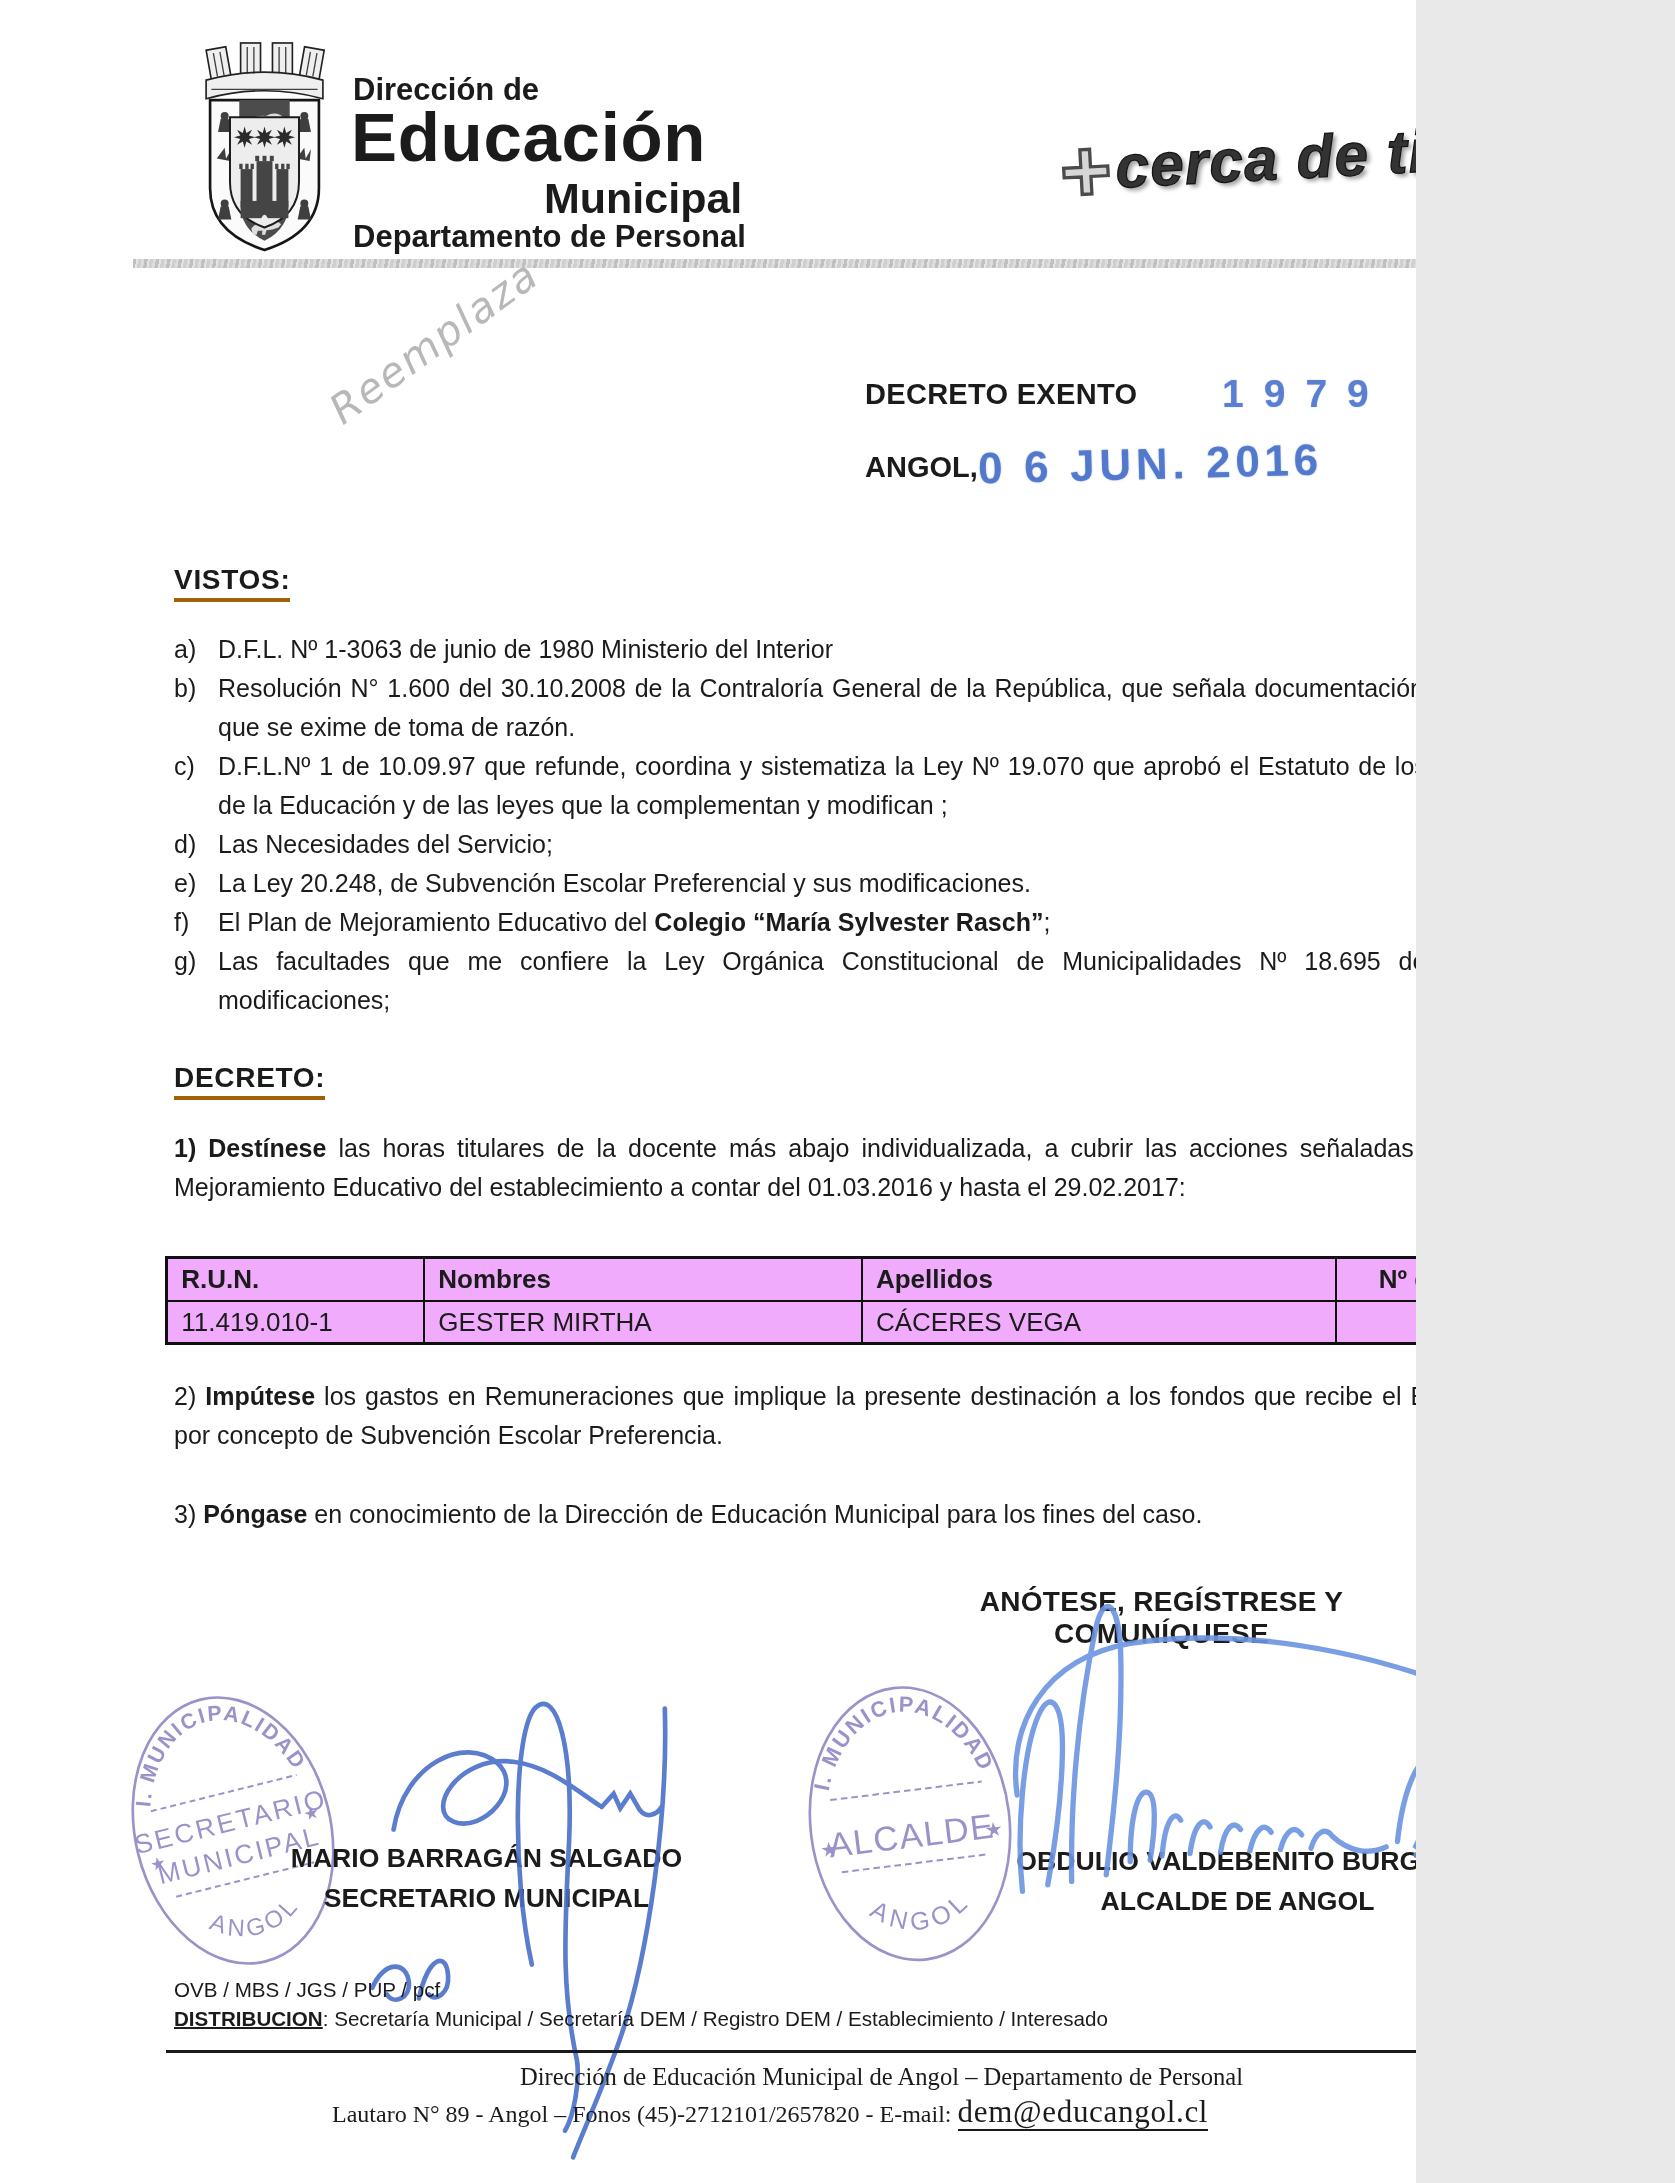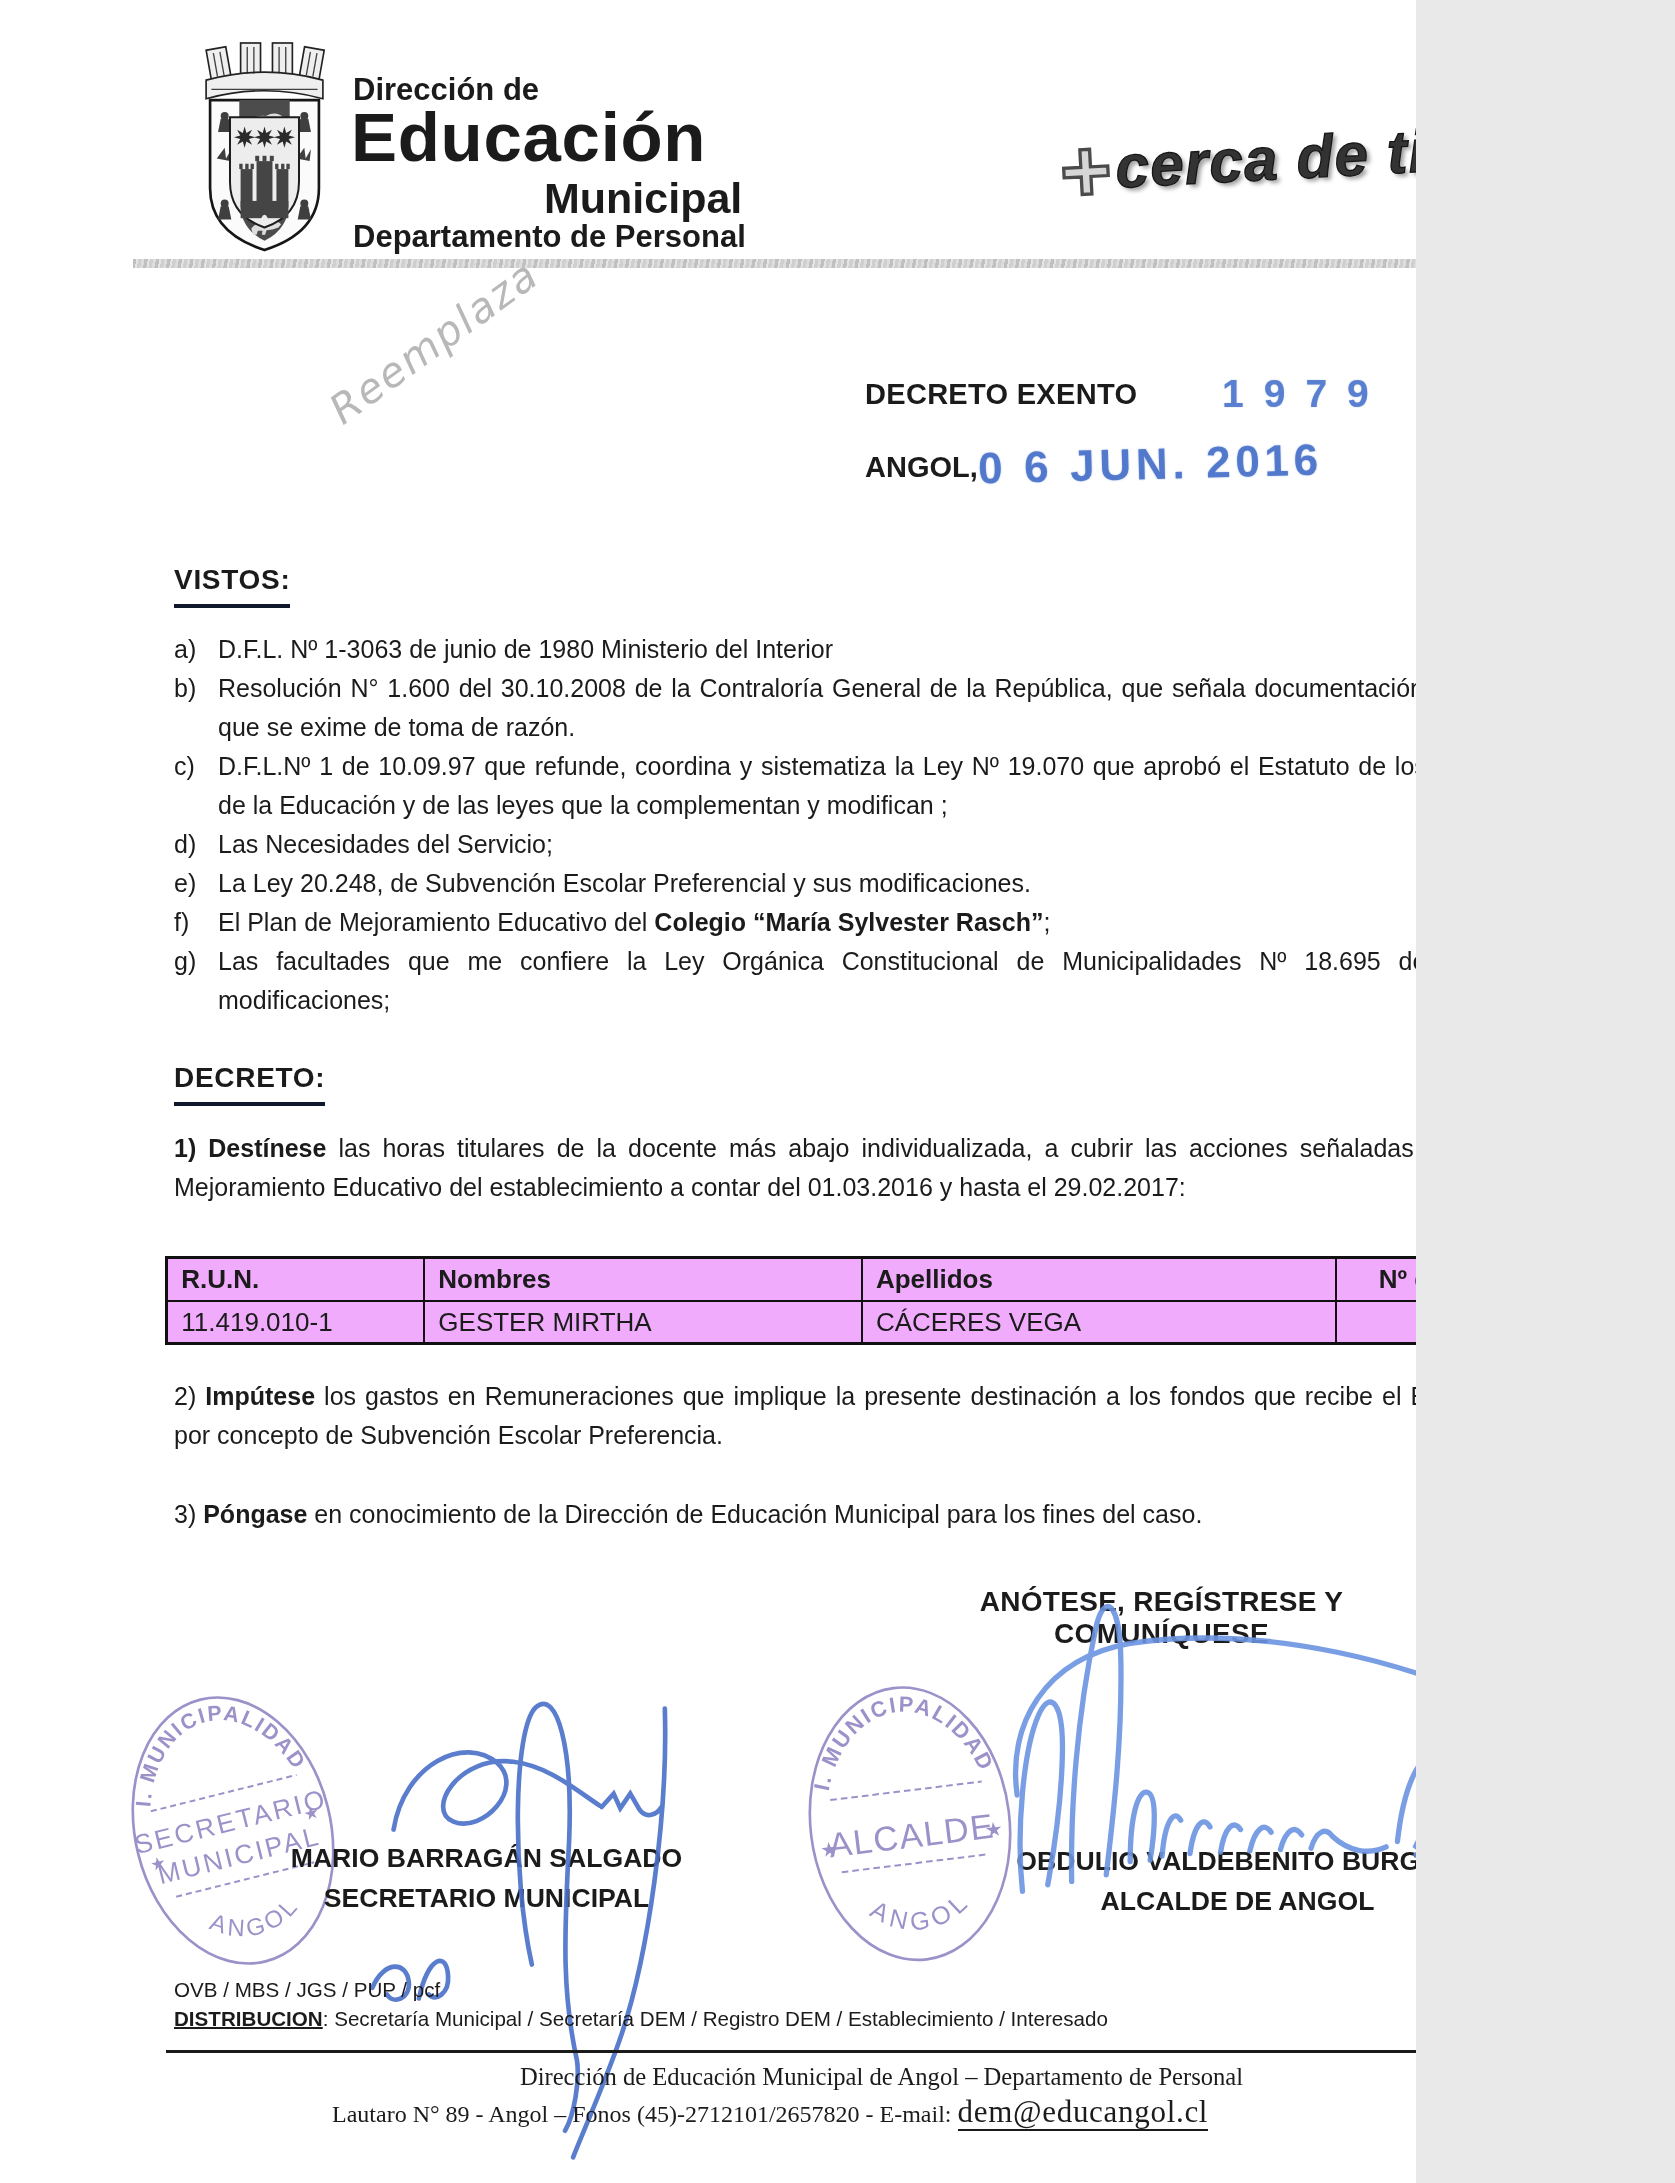--- a/index.html
+++ b/index.html
@@ -28,21 +28,21 @@
   .stray-mark{left:1458px;top:405px;width:32px;height:29px;border-radius:4px;
     background:radial-gradient(circle at 45% 50%, rgba(255,255,255,.95) 0 7.3px, rgba(98,132,212,.42) 8px);
     transform:rotate(-8deg);}
   .decree-city{left:865px;top:451px;font-size:29px;font-weight:bold;}
   .date-stamp{left:978px;top:439px;font-size:44px;font-weight:bold;letter-spacing:4.7px;
     color:rgba(70,110,200,.88);transform:rotate(-1.5deg);text-shadow:0 0 2px rgba(70,110,200,.45);}
   .hand-note{left:311px;top:318px;font-size:41px;font-style:italic;color:#b8b8b8;
     transform:rotate(-36deg);letter-spacing:2px;font-family:"DejaVu Sans",sans-serif;}
 
   
-  .h-underline{font-size:28px;font-weight:bold;border-bottom:4px solid #0f172a;padding-bottom:8px;
+  .h-underline{font-size:28px;font-weight:bold;border-bottom:4px solid #a16207;padding-bottom:2px;
     display:inline-block;letter-spacing:0.7px;}
   .body-par{font-size:25px;line-height:39px;text-align:justify;}
   .vlist{left:174px;top:630px;width:1413px;}
   .vrow{display:flex;font-size:25px;line-height:39px;}
   .vrow .lt{flex:none;width:44px;}
   .vrow .tx{flex:1;text-align:justify;}
   .b{font-weight:bold;}
 
   
   table.decree{border-collapse:collapse;width:1402px;background:#f0abfc;}

